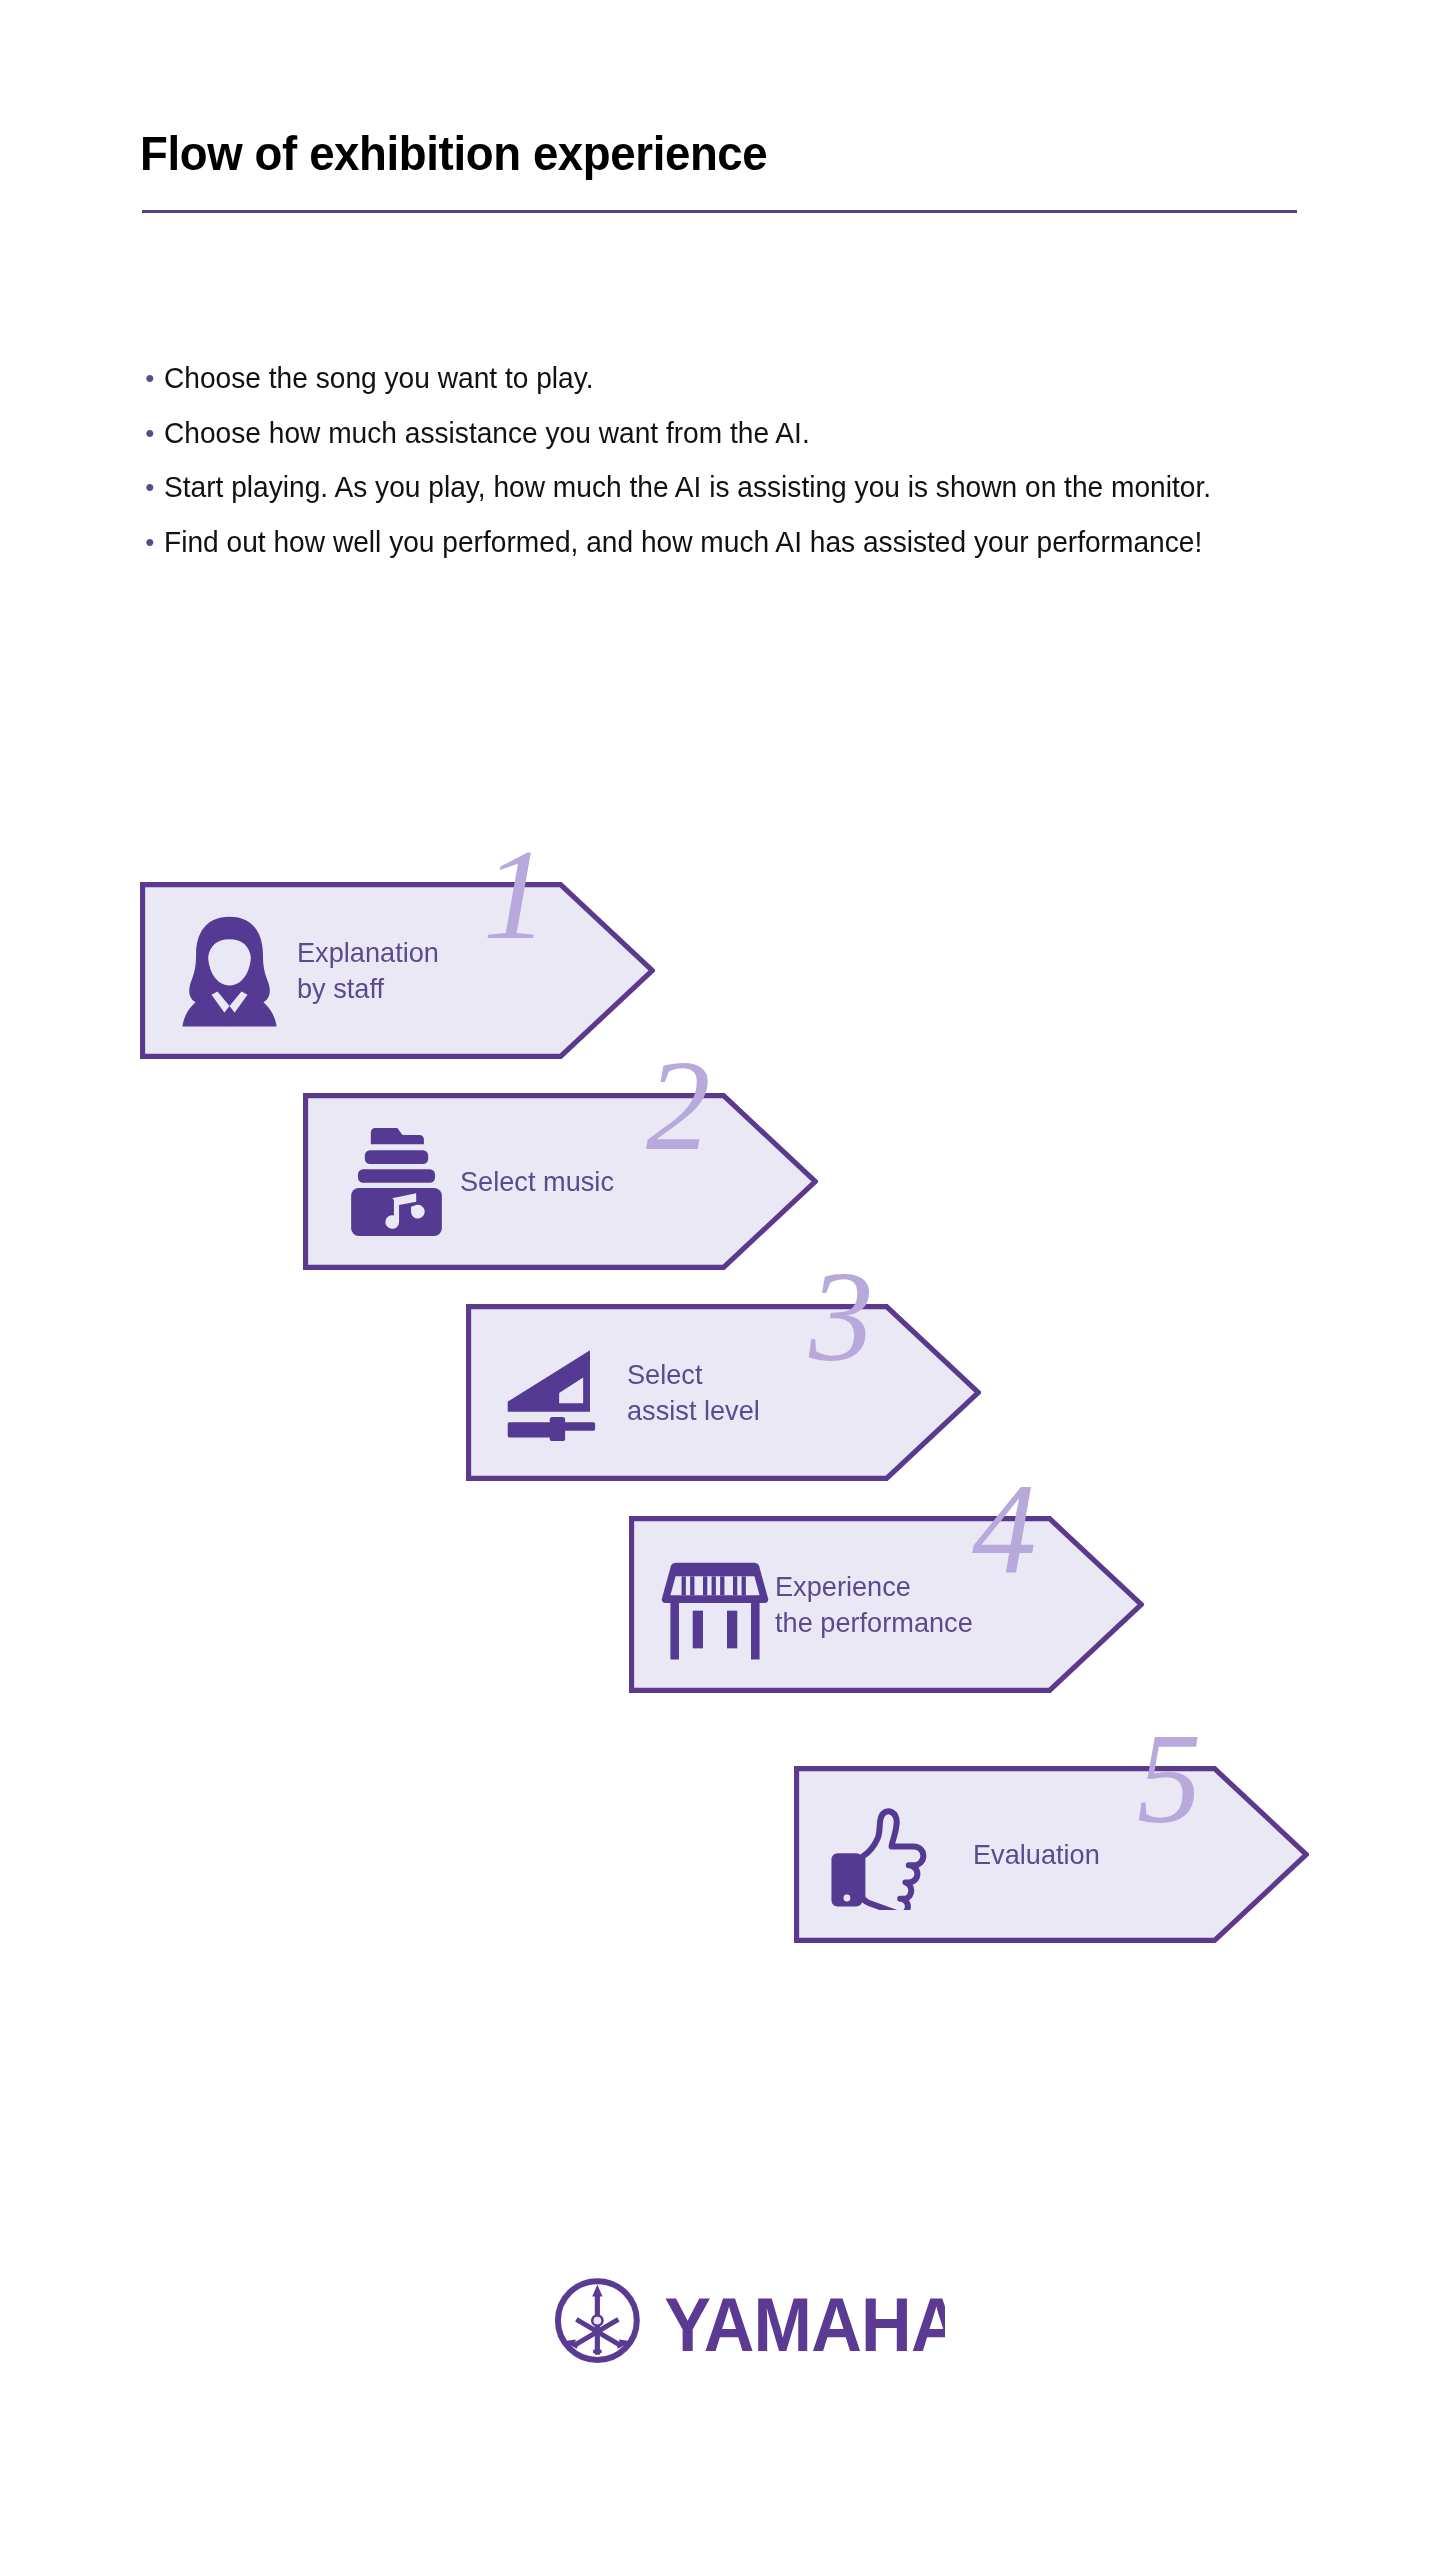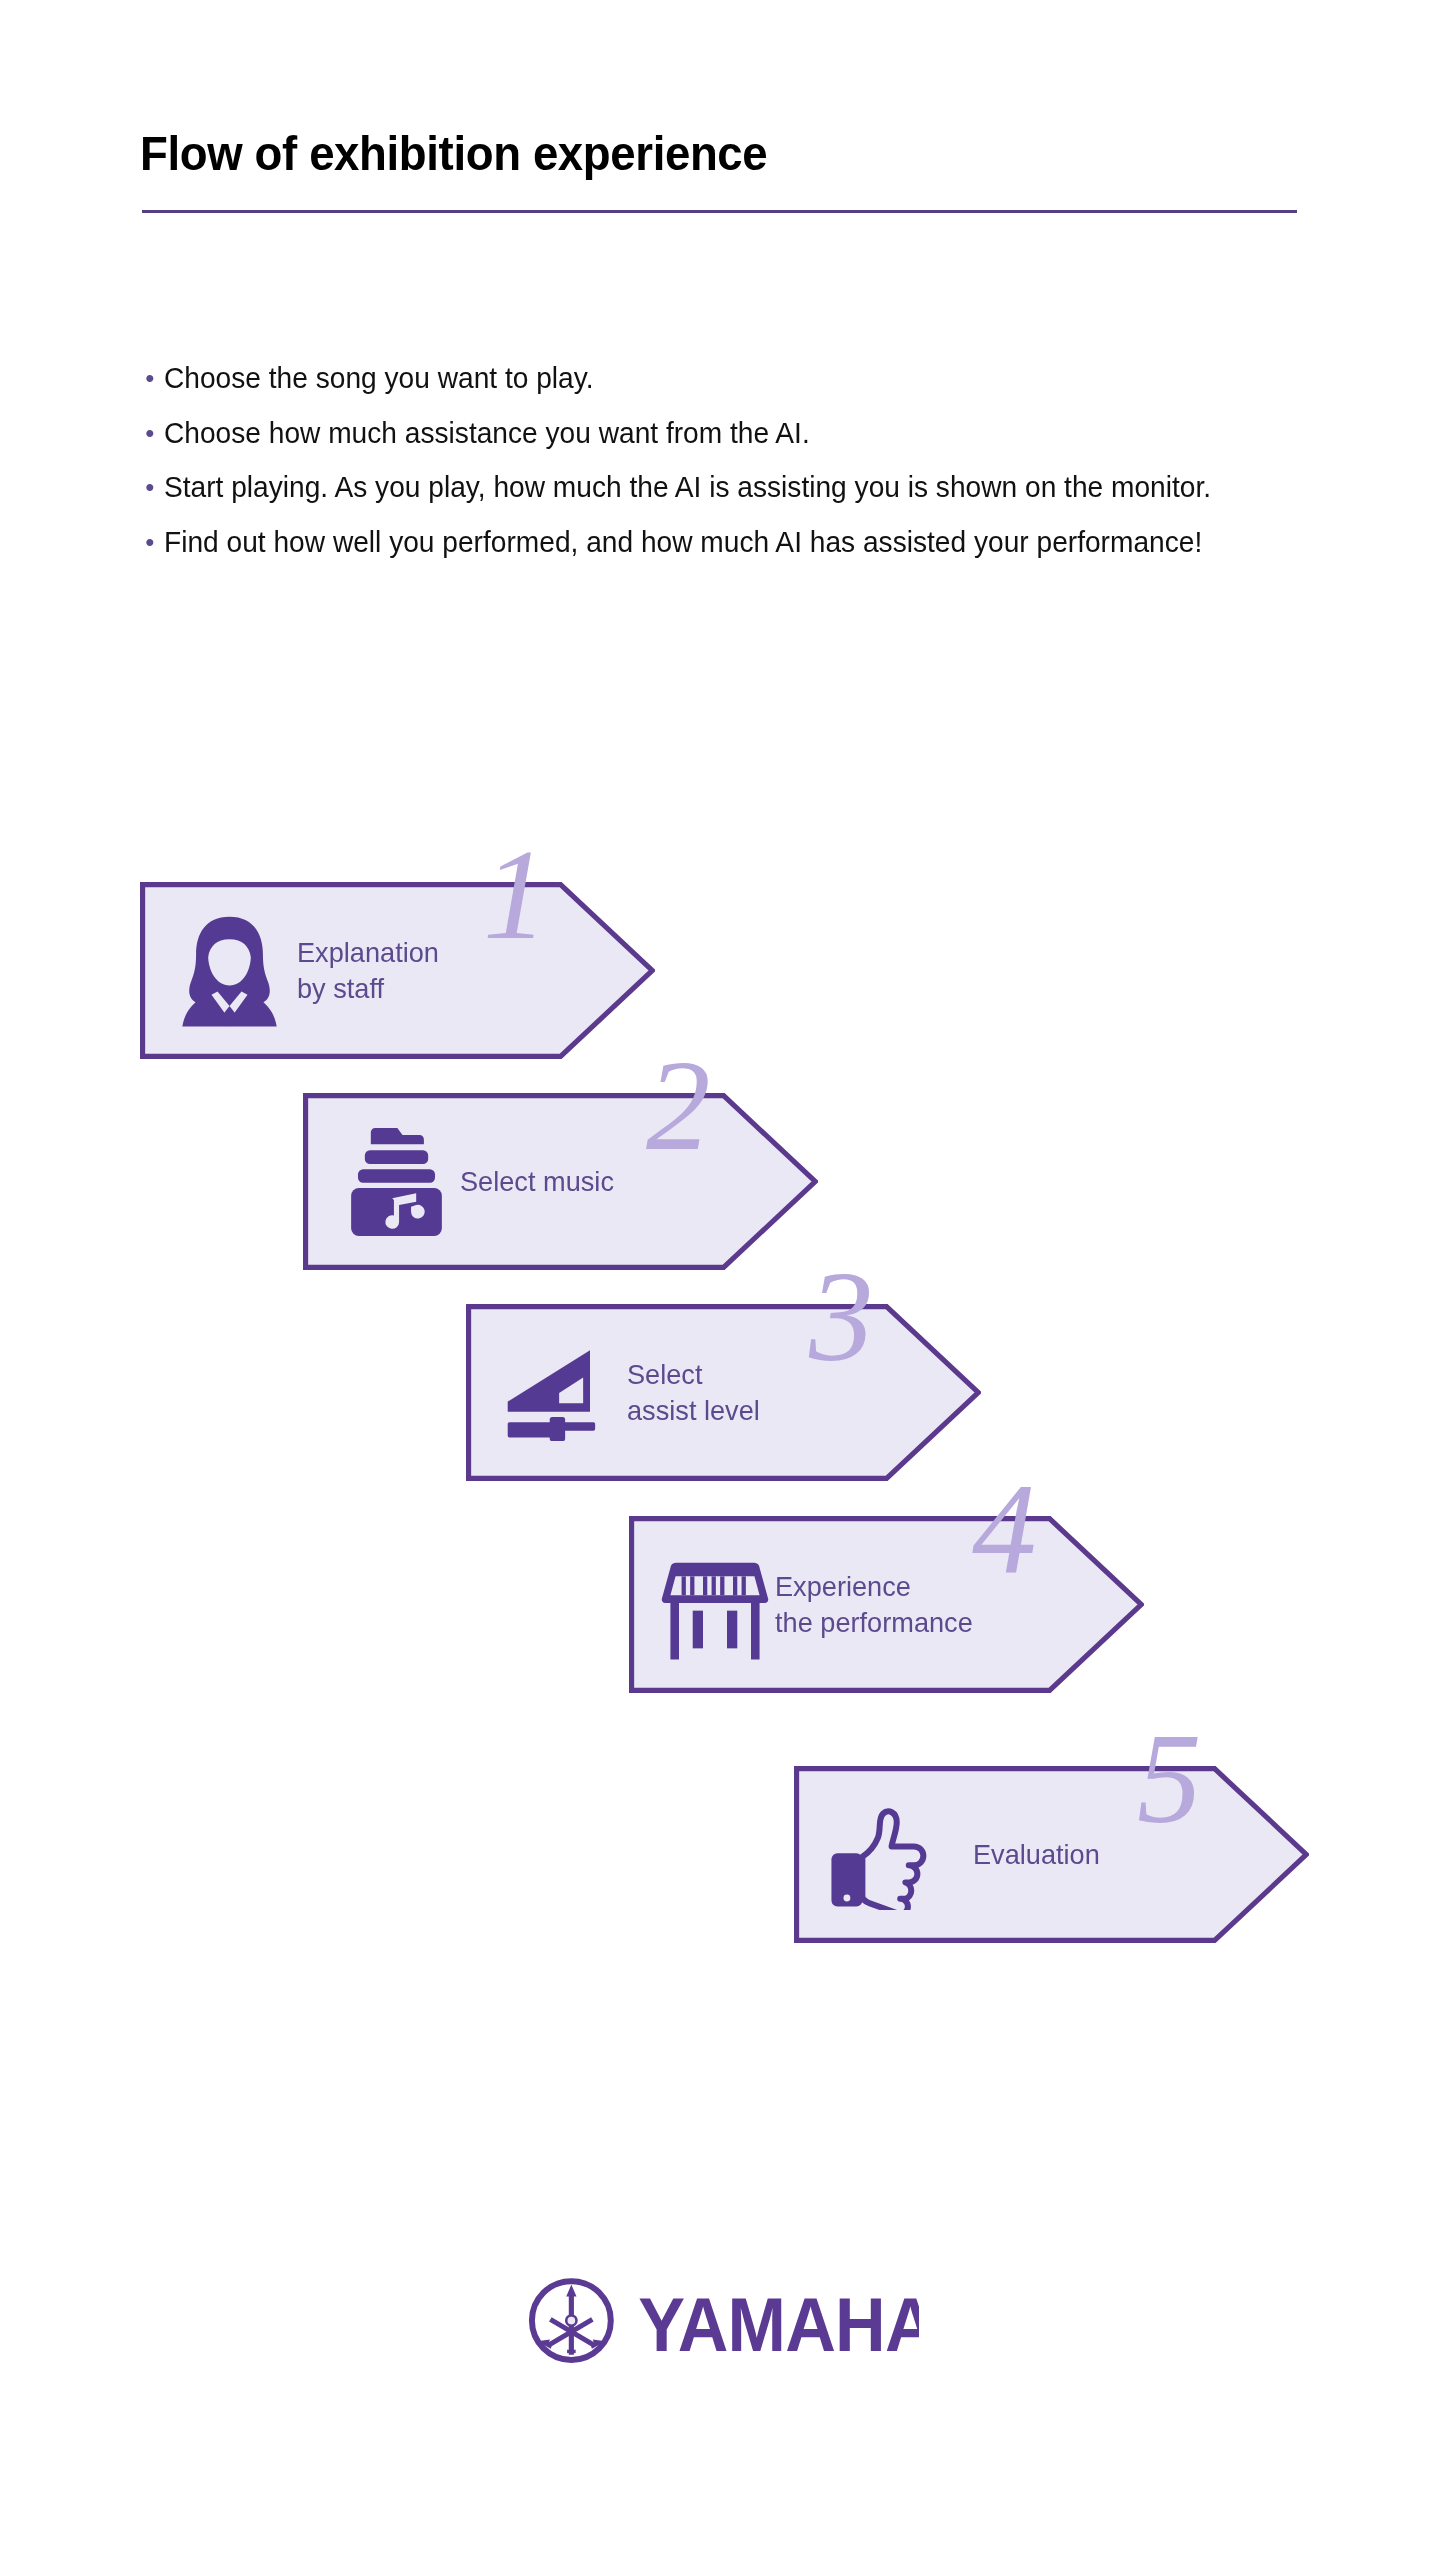--- a/index.html
+++ b/index.html
@@ -107,21 +107,21 @@
     transform: scaleX(0.97);
     transform-origin: left top;
   }
   .banner-icon {
     position: absolute;
   }
 
   
   .logo {
     position: absolute;
-    left: 528px;
+    left: 554px;
     top: 2276px;
     width: 391px;
     height: 90px;
   }
 </style>
 </head>
 <body>
 
 <div class="slide-title">Flow of exhibition experience</div>
 <div class="title-rule"></div>

